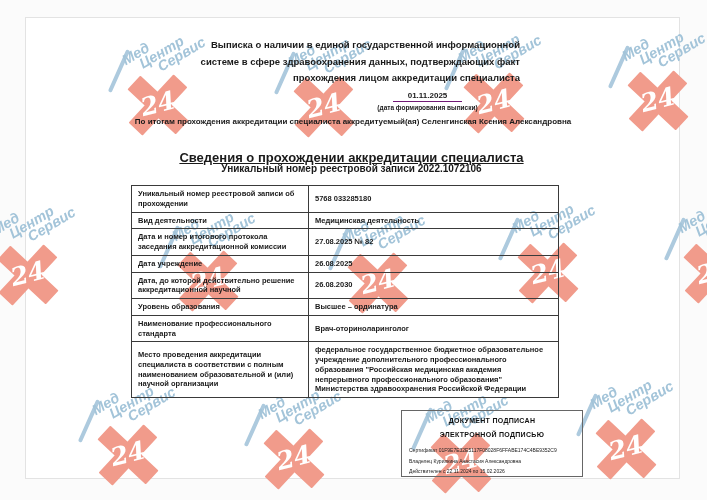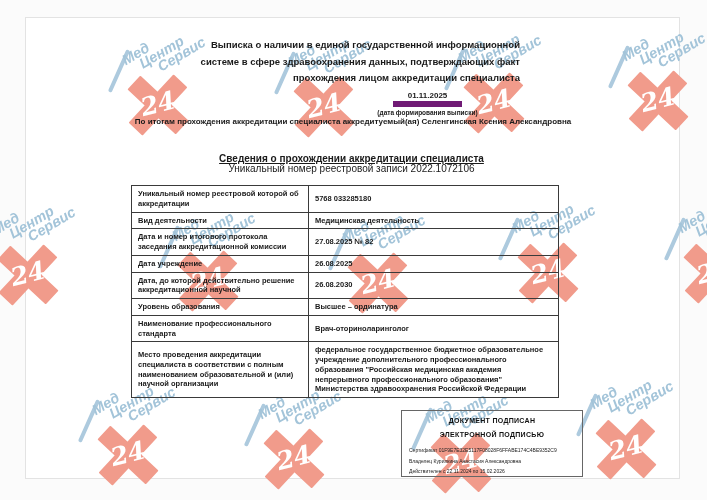--- a/index.html
+++ b/index.html
@@ -37,33 +37,33 @@
   .wm-text .w3{display:block;margin-left:27px;}
   
   .content{position:absolute;left:0;top:0;width:707px;height:500px;z-index:3;}
   .title{
     position:absolute;left:186px;top:37px;width:334px;
     text-align:right;font-weight:bold;font-size:9.5px;line-height:1.75;
   }
   .dateblock{position:absolute;left:375px;top:84px;width:105px;text-align:center;}
   .date-value{
     display:inline-block;font-size:8px;font-weight:bold;
-    padding:0 15px 1px 15px;border-bottom:6px solid #701a75;
+    padding:0 15px 1px 15px;border-bottom:1px solid #701a75;
   }
   .date-caption{font-size:6.5px;font-weight:bold;margin-top:2px;}
   .result{
     position:absolute;left:80px;top:116px;width:546px;
     text-align:center;font-size:8px;font-weight:bold;line-height:1.6;
   }
   .result span{display:block;}
   .subheading{position:absolute;left:25px;top:148px;width:653px;text-align:center;}
-  .subheading span{font-size:10px;font-weight:bold;text-decoration:underline;}
+  .subheading span{font-size:13px;font-weight:bold;text-decoration:underline;}
   .registry-heading{
     position:absolute;left:25px;top:163px;width:653px;
-    text-align:center;font-size:10px;font-weight:normal;
+    text-align:center;font-size:10px;font-weight:bold;
   }
   table.fields{
     position:absolute;left:131px;top:185px;width:427px;
     border-collapse:collapse;table-layout:fixed;
   }
   table.fields td{
     border:1px solid #3a3a3a;font-size:7.5px;font-weight:bold;
     padding:3px 6px;vertical-align:middle;line-height:1.3;background:transparent;
   }
   td.c-label{width:164px;}
@@ -270,21 +270,21 @@
 
   <div class="subheading">
     <span>Сведения о прохождении аккредитации специалиста</span>
   </div>
 
   <div class="registry-heading">Уникальный номер реестровой записи 2022.1072106</div>
 
   <table class="fields">
     <tbody>
       <tr>
-        <td class="c-label">Уникальный номер реестровой которой об аккредитации</td>
+        <td class="c-label">Уникальный номер реестровой записи об прохождении</td>
         <td class="c-value">5768 033285180</td>
       </tr>
       <tr>
         <td class="c-label">Вид деятельности</td>
         <td class="c-value">Медицинская деятельность</td>
       </tr>
       <tr>
         <td class="c-label">Дата и номер итогового протокола заседания аккредитационной комиссии</td>
         <td class="c-value">27.08.2025 № 82</td>
       </tr>

